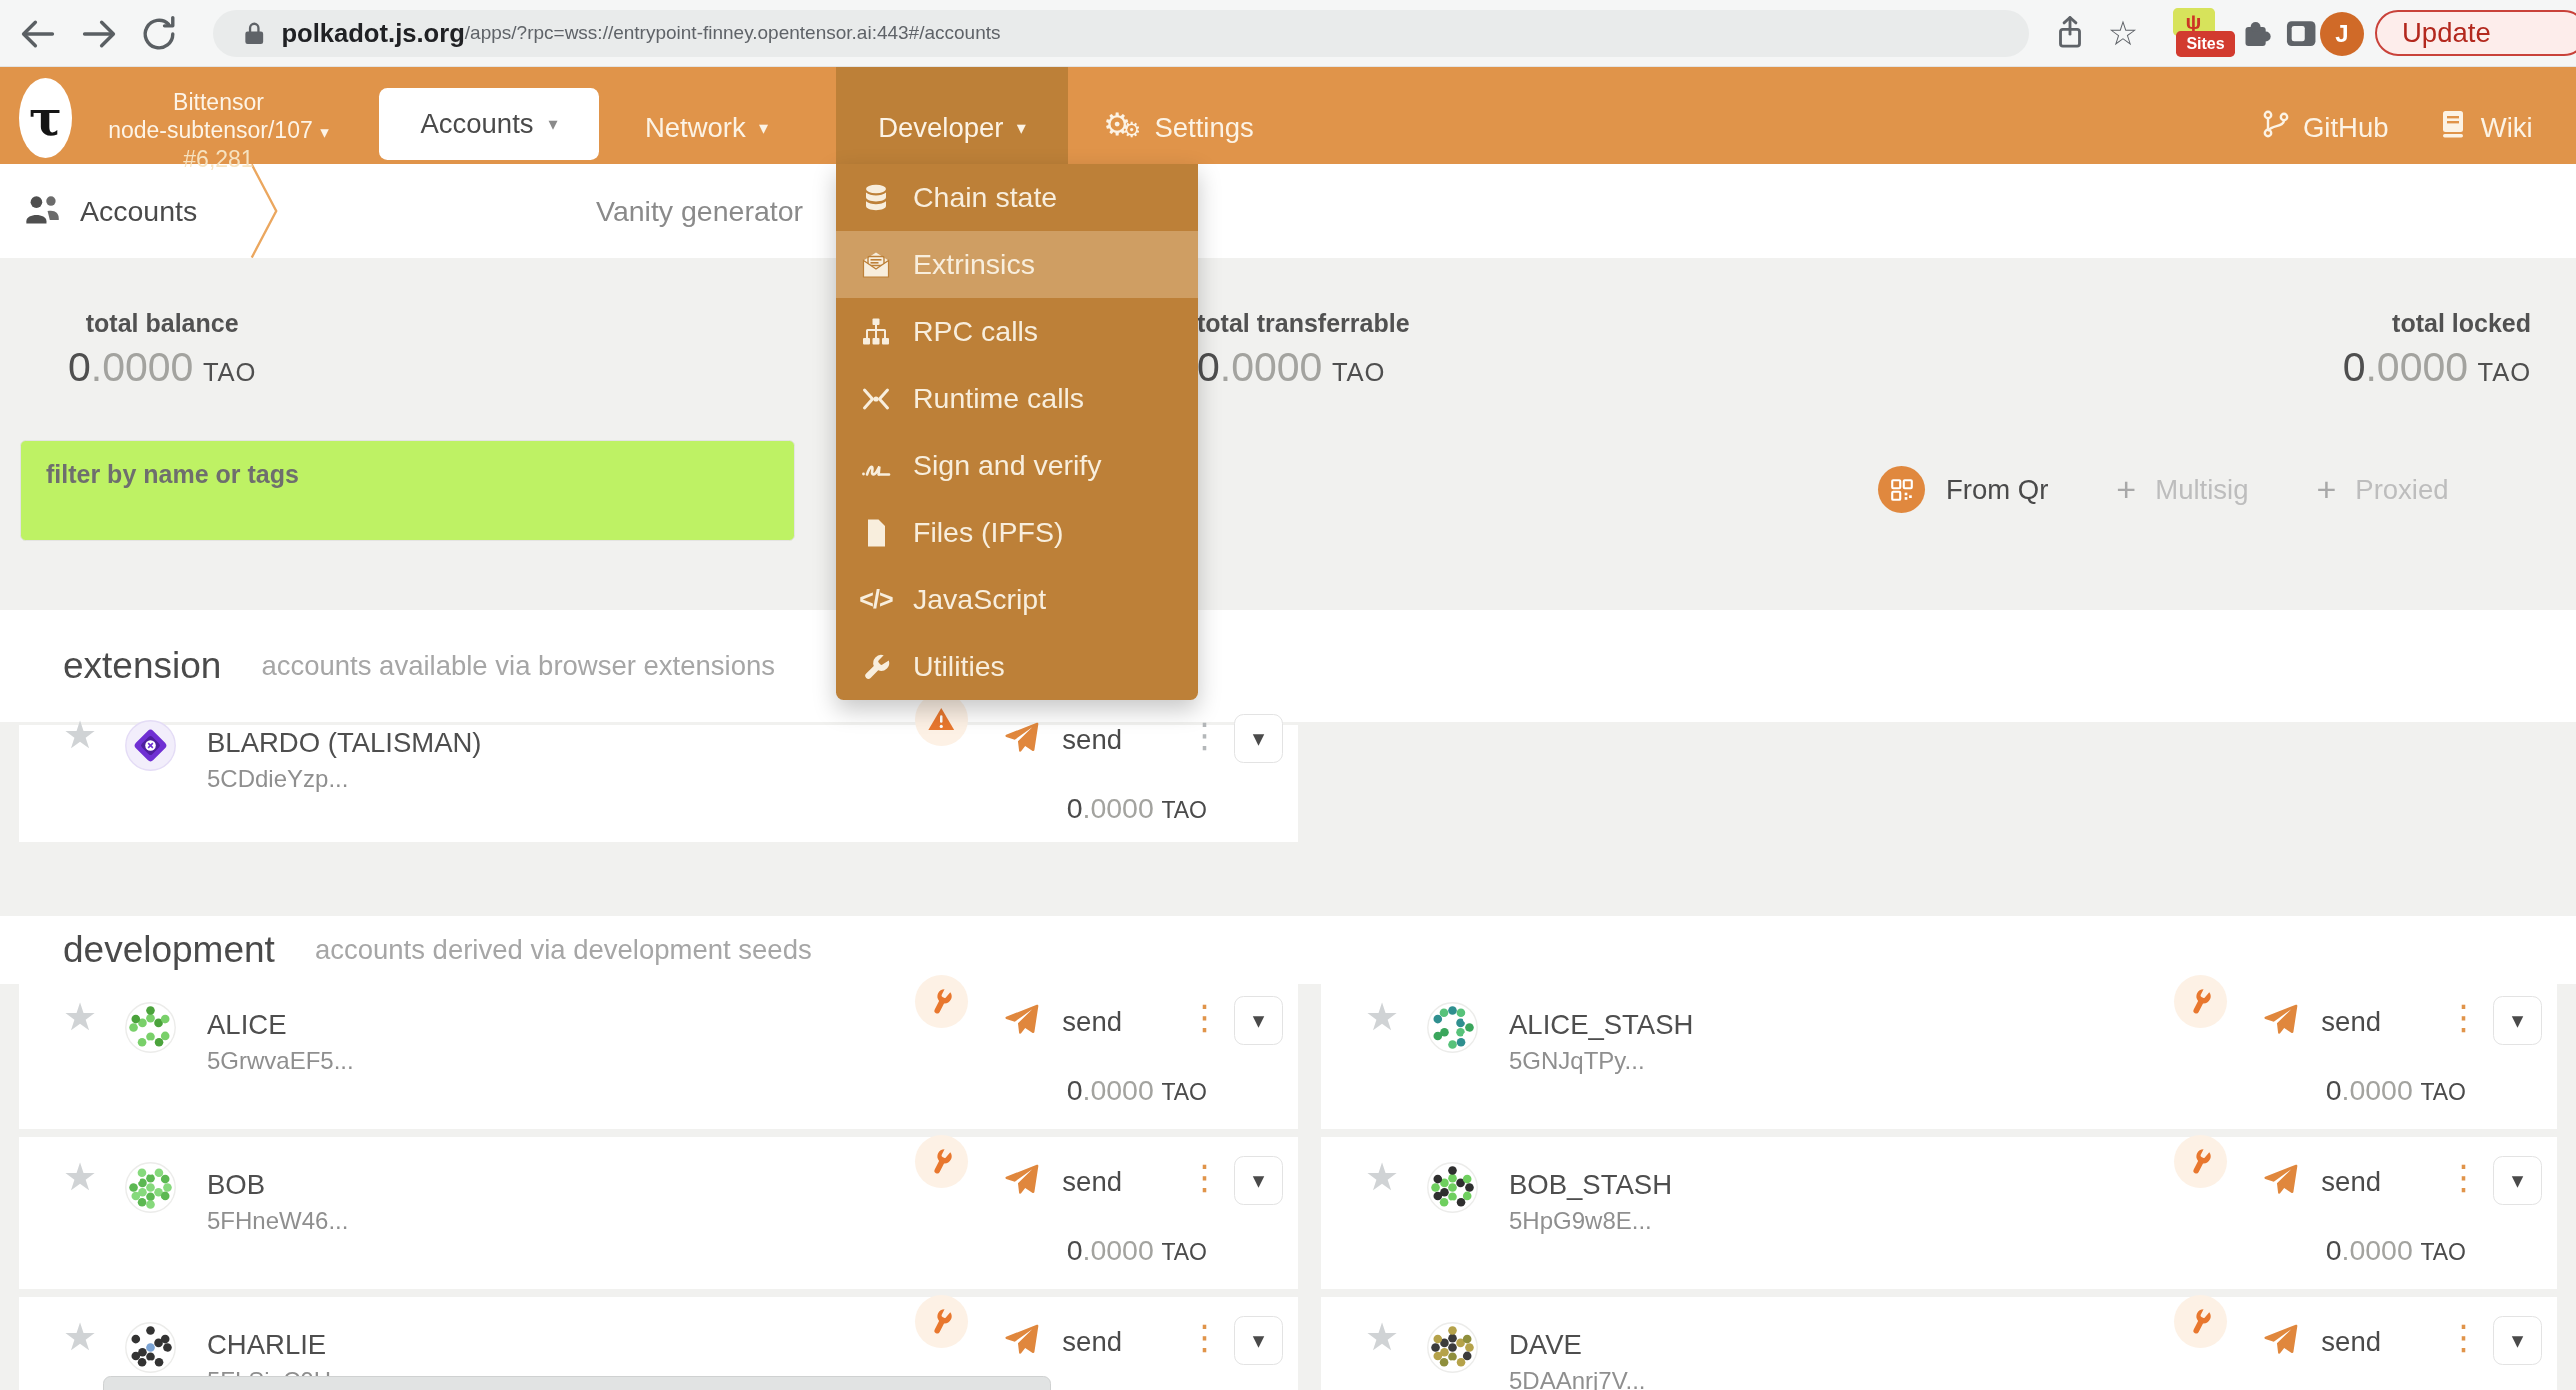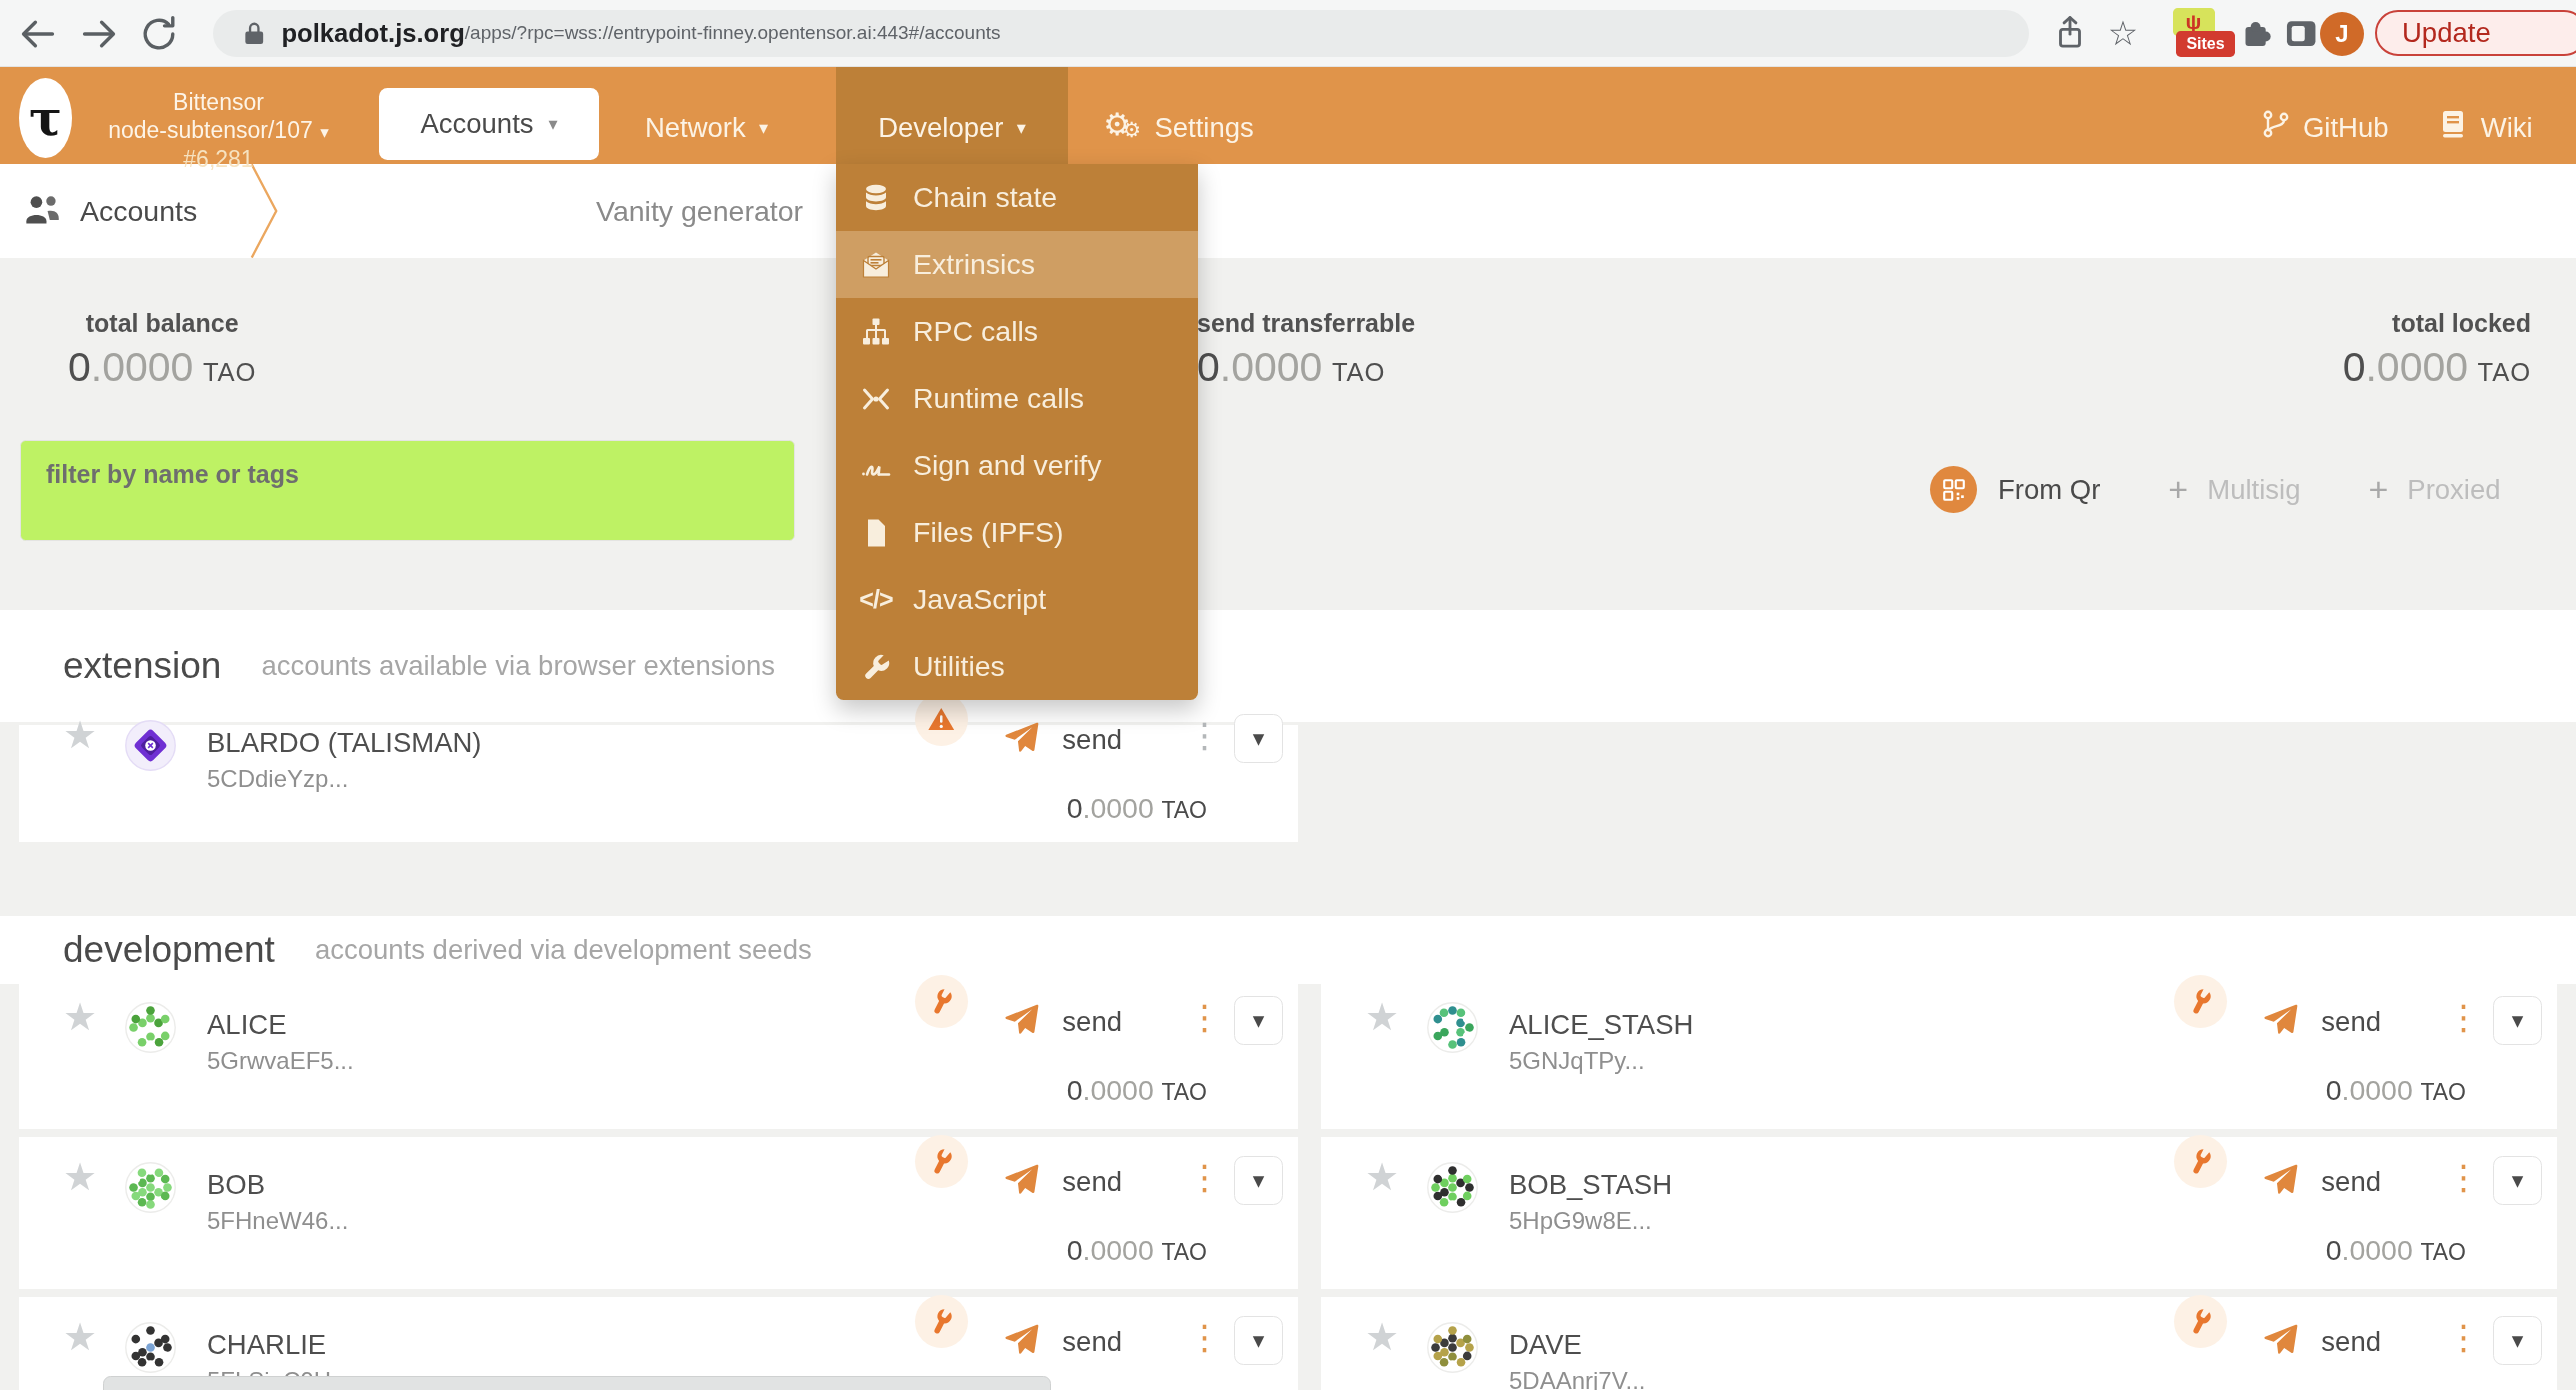--- a/index.html
+++ b/index.html
@@ -74,21 +74,21 @@
   .stat2 { left:1197px; }
   .stat3 { right:45px; }
   .stat3 .s-label { text-align:right; }
   .stat3 .s-value { text-align:right; }
 
   
   .filterbox { position:absolute; left:20px; top:440px; width:775px; height:101px; background:#bef264; border:1.9px solid #e4e4e2; border-radius:5.7px; padding:19px 25px; cursor:text; }
   .filterbox .f-label { font-size:25px; font-weight:600; color:#6e6e6e; }
 
   
-  .qr-row { position:absolute; left:1930px; top:462px; height:55px; display:flex; align-items:center; }
+  .qr-row { position:absolute; left:1878px; top:462px; height:55px; display:flex; align-items:center; }
   .qr-circle { width:47px; height:47px; border-radius:50%; background:#e0883e; display:flex; align-items:center; justify-content:center; margin-right:21px; cursor:pointer;}
   .qr-circle svg { width:32px; height:32px; }
   .qr-label { font-size:27.5px; color:#4a4a4a; cursor:pointer; }
   .plus-act { display:flex; align-items:center; margin-left:68px; cursor:pointer; }
   .plus-act .plus { font-size:34px; color:#a8a8a8; font-weight:300; margin-right:19px; }
   .plus-act .pl { font-size:27.5px; color:#bdbdbd; }
 
   
   .band { position:absolute; left:0; width:2576px; background:#fff; display:flex; align-items:center; padding-left:63px; }
   .band-ext { top:610px; height:112px; }
@@ -249,21 +249,21 @@
   <div class="tab tab-vanity">
     <span>Vanity generator</span>
   </div>
 </div>
 
 <div class="stat stat1">
   <div class="s-label">total balance</div>
   <div class="s-value"><span class="s-int">0</span><span class="s-frac">.0000</span><span class="s-unit">TAO</span></div>
 </div>
 <div class="stat stat2">
-  <div class="s-label">send transferrable</div>
+  <div class="s-label">total transferrable</div>
   <div class="s-value"><span class="s-int">0</span><span class="s-frac">.0000</span><span class="s-unit">TAO</span></div>
 </div>
 <div class="stat stat3">
   <div class="s-label">total locked</div>
   <div class="s-value"><span class="s-int">0</span><span class="s-frac">.0000</span><span class="s-unit">TAO</span></div>
 </div>
 
 <div class="filterbox">
   <div class="f-label">filter by name or tags</div>
 </div>

